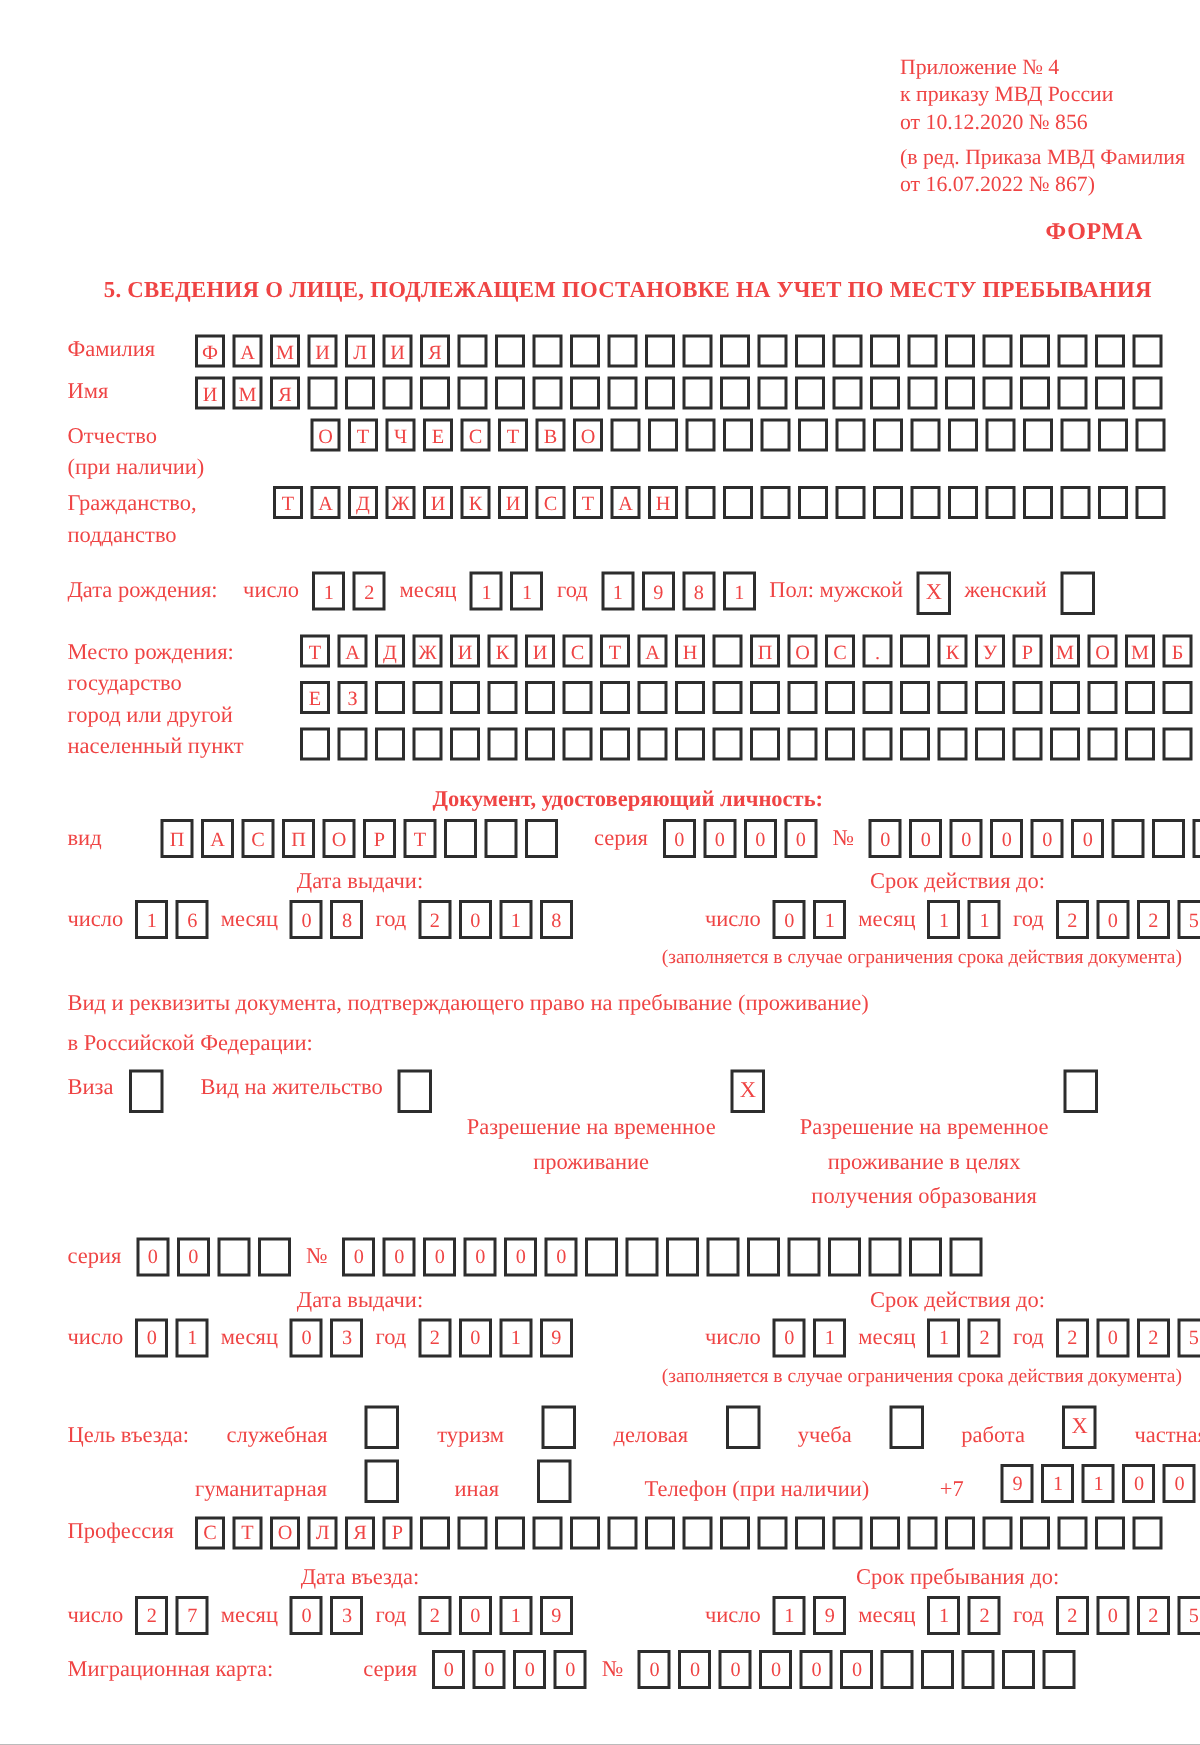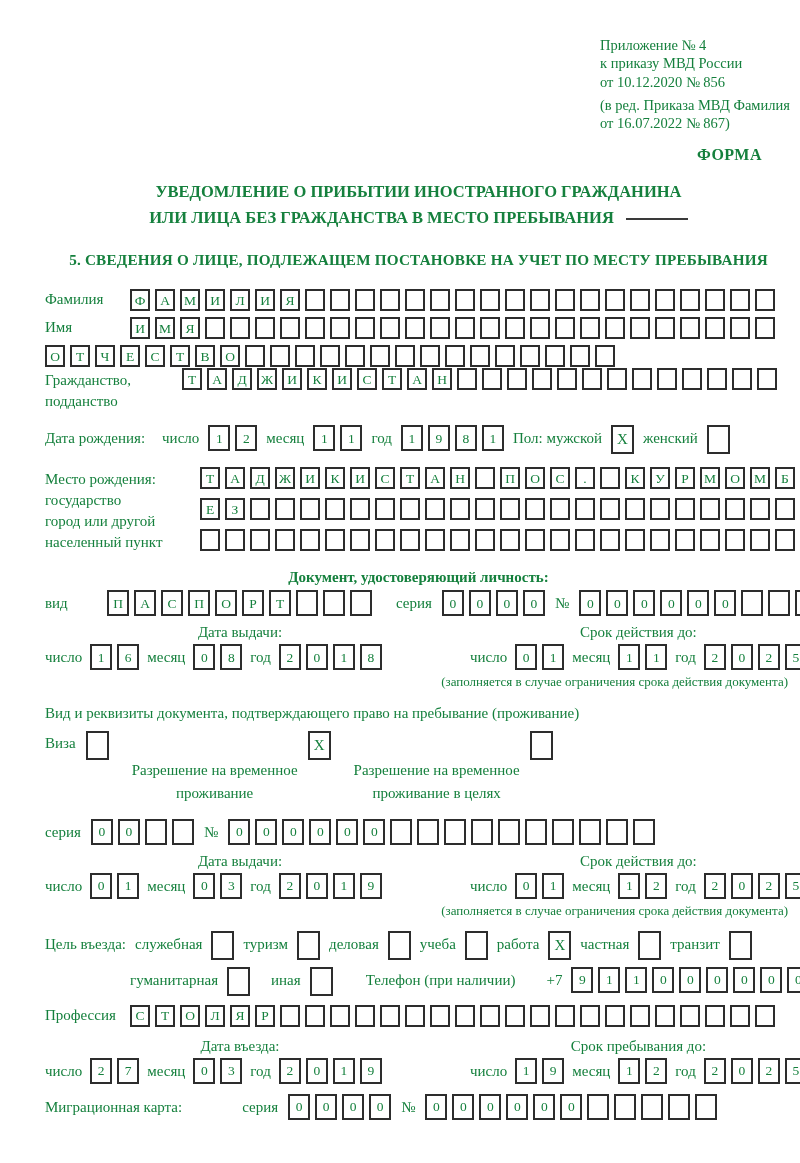--- a/index.html
+++ b/index.html
@@ -2,21 +2,21 @@
 <html><head>
 <meta charset="utf-8">
 <style>
   html,body{margin:0;padding:0;background:#888;}
   .page{
     position:relative;
     width:800px;height:1163px;
     margin:0 auto;
     background:#ffffff;
     font-family:"Liberation Serif","DejaVu Serif",serif;
-    color:#15803d;
+    color:#ef4444;
     font-size:15px;
     box-sizing:border-box;
     padding:0 8px 0 45px;
     overflow:hidden;
   }
   
   .boxes{display:inline-flex;gap:5px;flex:none;}
   .cell{
     width:20px;height:22px;flex:none;box-sizing:border-box;
     border:2px solid #2d2d2d;background:#fff;
@@ -45,46 +45,40 @@
   .docheading{text-align:center;font-weight:bold;margin-top:9px;font-size:15px;}
   .dategrid{display:flex;margin-top:8px;}
   .dg{flex:none;}
   .dgtitle{text-align:center;margin-bottom:3px;}
   .dgrow{display:flex;align-items:flex-start;gap:8px;}
   .note{font-size:13px;text-align:right;padding-right:4px;margin-top:4px;}
   .intro{margin-top:10px;line-height:1.75;}
   .stayrow{display:flex;align-items:flex-start;margin-top:4px;gap:13px;}
   .opt{display:flex;align-items:flex-start;gap:10px;flex:none;}
   .optlines{text-align:center;line-height:1.55;margin-top:28px;}
-  .visitrow{display:flex;align-items:flex-start;gap:9px;margin-top:12px;flex-wrap:nowrap;}
+  .visitrow{display:flex;align-items:flex-end;gap:25px;margin-top:12px;flex-wrap:nowrap;}
   .visitrow .t{padding-top:5px;flex:none;}
 </style>
 </head>
 <body>
 
 <div class="page">
 
   <div class="appendix">
     <div>Приложение № 4</div>
     <div>к приказу МВД России</div>
     <div>от 10.12.2020 № 856</div>
     <div class="rev">
       <div>(в ред. Приказа МВД Фамилия</div>
       <div>от 16.07.2022 № 867)</div>
     </div>
   </div>
 
   <div class="formword">ФОРМА</div>
 
-  <div class="title">
-    <div>УВЕДОМЛЕНИЕ О ПРИБЫТИИ ИНОСТРАННОГО ГРАЖДАНИНА</div>
-    <div>
-      <span>ИЛИ ЛИЦА БЕЗ ГРАЖДАНСТВА В МЕСТО ПРЕБЫВАНИЯ</span><span class="blank"></span>
-    </div>
-  </div>
 
   <div class="sec1">5. СВЕДЕНИЯ О ЛИЦЕ, ПОДЛЕЖАЩЕМ ПОСТАНОВКЕ НА УЧЕТ ПО МЕСТУ ПРЕБЫВАНИЯ</div>
 
   <div class="frow" style="margin-top:20px">
     <span class="lbl w85">Фамилия</span>
     <span class="boxes">
         <span class="cell">Ф</span>
         <span class="cell">А</span>
         <span class="cell">М</span>
         <span class="cell">И</span>
@@ -139,20 +133,24 @@
         <span class="cell"></span>
         <span class="cell"></span>
         <span class="cell"></span>
         <span class="cell"></span>
         <span class="cell"></span>
         <span class="cell"></span>
       </span>
   </div>
 
   <div class="frow" style="margin-top:6px">
+    <span class="lbl w162 mlines">
+      <div>Отчество</div>
+      <div>(при наличии)</div>
+    </span>
     <span class="boxes">
         <span class="cell">О</span>
         <span class="cell">Т</span>
         <span class="cell">Ч</span>
         <span class="cell">Е</span>
         <span class="cell">С</span>
         <span class="cell">Т</span>
         <span class="cell">В</span>
         <span class="cell">О</span>
         <span class="cell"></span>
@@ -404,42 +402,50 @@
             <span class="cell dcell">2</span>
             <span class="cell dcell">5</span>
           </span>
       </div>
     </div>
   </div>
   <div class="note">(заполняется в случае ограничения срока действия документа)</div>
 
   <div class="intro">
     <div>Вид и реквизиты документа, подтверждающего право на пребывание (проживание)</div>
+    <div>в Российской Федерации:</div>
   </div>
 
   <div class="stayrow">
     <span class="opt">
       <span class="dlbl" style="padding-top:4px">Виза</span>
       <span class="boxes">
           <span class="cell cbcell"></span>
         </span>
     </span>
+    <span class="opt" style="margin-left:12px">
+      <span class="dlbl" style="padding-top:4px">Вид на жительство</span>
+      <span class="boxes">
+          <span class="cell cbcell"></span>
+        </span>
+    </span>
     <span class="opt" style="margin-left:10px">
       <span class="optlines">
         <div>Разрешение на временное</div>
         <div>проживание</div>
       </span>
       <span class="boxes">
           <span class="cell cbcell">X</span>
         </span>
     </span>
     <span class="opt" style="margin-left:10px">
       <span class="optlines">
         <div>Разрешение на временное</div>
         <div>проживание в целях</div>
+        <div>получения образования</div>
       </span>
       <span class="boxes">
           <span class="cell cbcell"></span>
         </span>
     </span>
   </div>
 
   <div class="frow" style="margin-top:14px;gap:10px">
     <span class="dlbl">серия</span>
     <span class="boxes">

